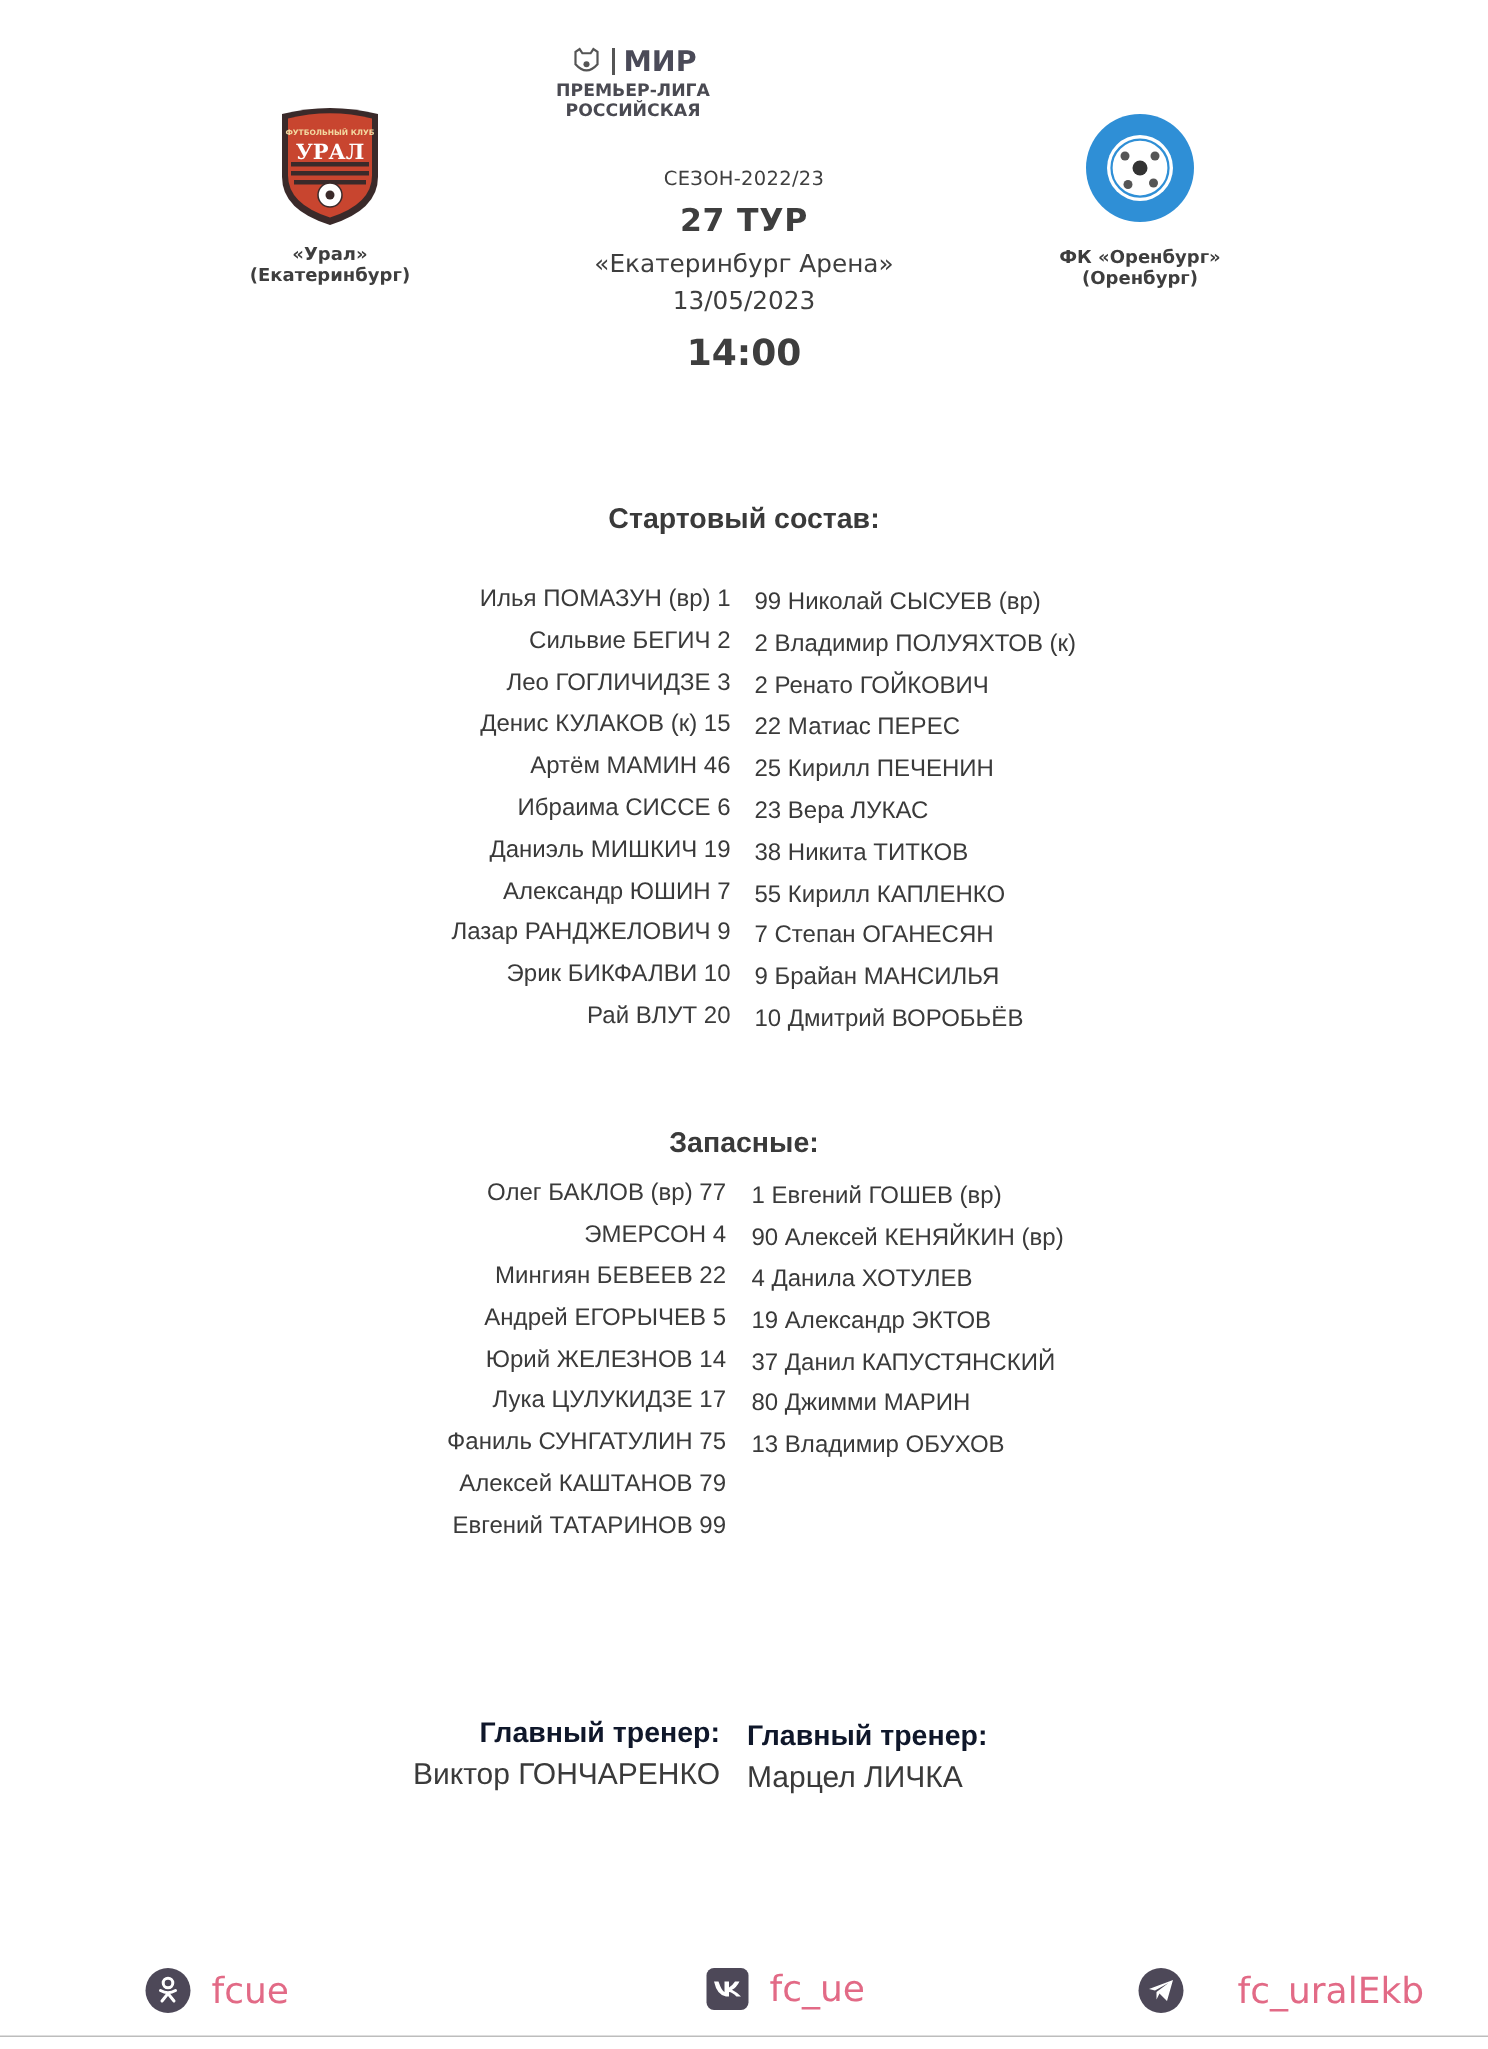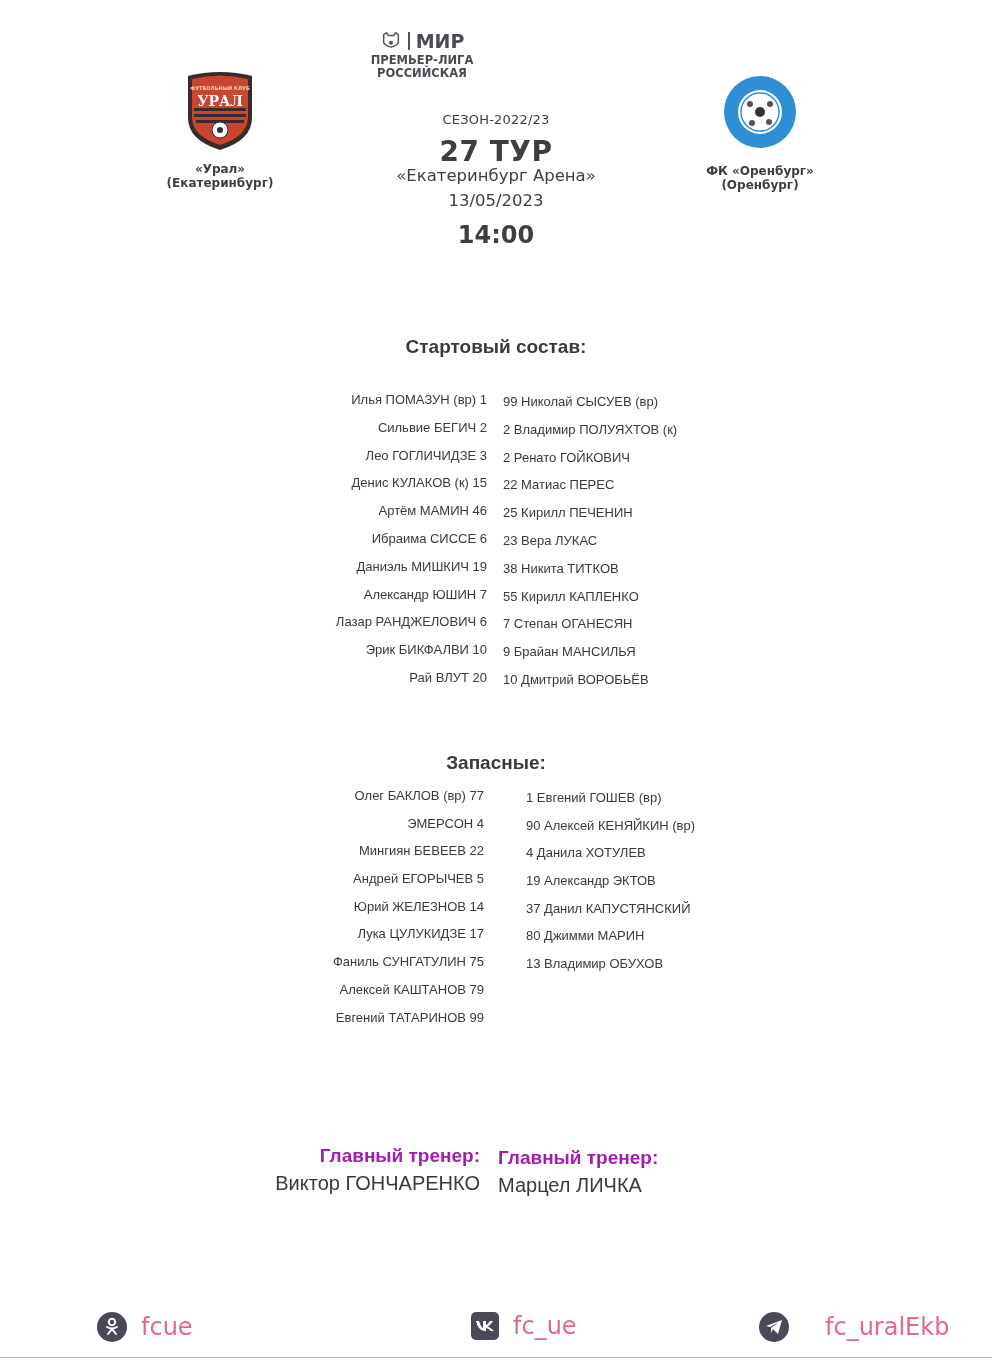--- a/index.html
+++ b/index.html
@@ -10,39 +10,39 @@
     .abs { position: absolute; }
     
     .league-logo { left: 0; width: 844px; top: 28px; text-align: center; }
     .league-top { display: flex; align-items: center; justify-content: center; gap: 6px; height: 26px; }
     .bear { width: 22px; height: 22px; }
     .mir-sep { width: 2px; height: 18px; background: #555; }
     .mir { font-family: "DejaVu Sans", sans-serif; font-weight: 900; font-size: 19px; color: #4a4a58; letter-spacing: 0px; }
     .league-name { font-family: "DejaVu Sans", sans-serif; font-weight: bold; font-size: 11.5px; color: #4a4a52; line-height: 13px; }
     .center-block { left: 0; width: 992px; text-align: center; color: #3e3e3e; font-family: "DejaVu Sans", sans-serif; }
     .season { top: 112px; font-size: 13px; letter-spacing: 0.2px; }
-    .round { top: 135px; font-size: 28px; font-weight: bold; letter-spacing: 0.5px; }
+    .round { top: 135px; font-size: 21px; font-weight: bold; letter-spacing: 0.5px; }
     .stadium { top: 166px; font-size: 16.5px; }
     .date { top: 191px; font-size: 16.5px; }
     .time { top: 221px; font-size: 24px; font-weight: bold; }
 
     .team { text-align: center; font-family: "DejaVu Sans", sans-serif; font-weight: bold; font-size: 12px; color: #3e3e3e; line-height: 14px; }
     .team-home { left: 145px; width: 150px; top: 70px; }
     .team-away { left: 690px; width: 140px; top: 70px; }
     .crest { display: block; margin: 0 auto 10px auto; }
 
     
     .section-title { left: 0; width: 992px; text-align: center; font-family: "Liberation Sans", sans-serif; font-weight: bold; font-size: 19px; color: #3a3a3a; }
-    .col { font-family: "Liberation Sans", sans-serif; font-size: 13px; color: #3a3a3a; }
+    .col { font-family: "Liberation Sans", sans-serif; font-size: 16px; color: #3a3a3a; }
     .col-left { right: 505px; text-align: right; }
     .col-right { left: 503px; text-align: left; }
     .row { height: 27.8px; line-height: 27.8px; white-space: nowrap; }
-    .row-sub { height: 27.7px; line-height: 27.7px; white-space: nowrap; margin-left: 25px; }
+    .row-sub { height: 27.7px; line-height: 27.7px; white-space: nowrap; }
 
-    .coach-label { font-family: "Liberation Sans", sans-serif; font-weight: bold; font-size: 19px; color: #a21caf; white-space: nowrap; }
+    .coach-label { font-family: "Liberation Sans", sans-serif; font-weight: bold; font-size: 19px; color: #0f172a; white-space: nowrap; }
     .coach-name { font-family: "Liberation Sans", sans-serif; font-size: 20px; color: #3a3a3a; white-space: nowrap; }
 
     
     .social { display: flex; align-items: center; gap: 14px; top: 1312px; justify-content: center; }
     .social-icon { width: 30px; height: 30px; border-radius: 50%; background: #4d4858; display: flex; align-items: center; justify-content: center; }
     .social-icon.square { border-radius: 5px; width: 28px; height: 28px; }
     .social-text { font-family: "DejaVu Sans", sans-serif; font-size: 24px; color: #e26a86; }
     .footer-line { left: 0; width: 992px; top: 1357px; height: 1px; background: #bdbdbd; }
   </style>
 </head>
@@ -102,21 +102,21 @@
 
 <div class="abs col col-left" style="top:386px;">
   <div class="row">Илья ПОМАЗУН (вр) 1</div>
   <div class="row">Сильвие БЕГИЧ 2</div>
   <div class="row">Лео ГОГЛИЧИДЗЕ 3</div>
   <div class="row">Денис КУЛАКОВ (к) 15</div>
   <div class="row">Артём МАМИН 46</div>
   <div class="row">Ибраима СИССЕ 6</div>
   <div class="row">Даниэль МИШКИЧ 19</div>
   <div class="row">Александр ЮШИН 7</div>
-  <div class="row">Лазар РАНДЖЕЛОВИЧ 6</div>
+  <div class="row">Лазар РАНДЖЕЛОВИЧ 9</div>
   <div class="row">Эрик БИКФАЛВИ 10</div>
   <div class="row">Рай ВЛУТ 20</div>
 </div>
 
 <div class="abs col col-right" style="top:388px;">
   <div class="row">99 Николай СЫСУЕВ (вр)</div>
   <div class="row">2 Владимир ПОЛУЯХТОВ (к)</div>
   <div class="row">2 Ренато ГОЙКОВИЧ</div>
   <div class="row">22 Матиас ПЕРЕС</div>
   <div class="row">25 Кирилл ПЕЧЕНИН</div>

